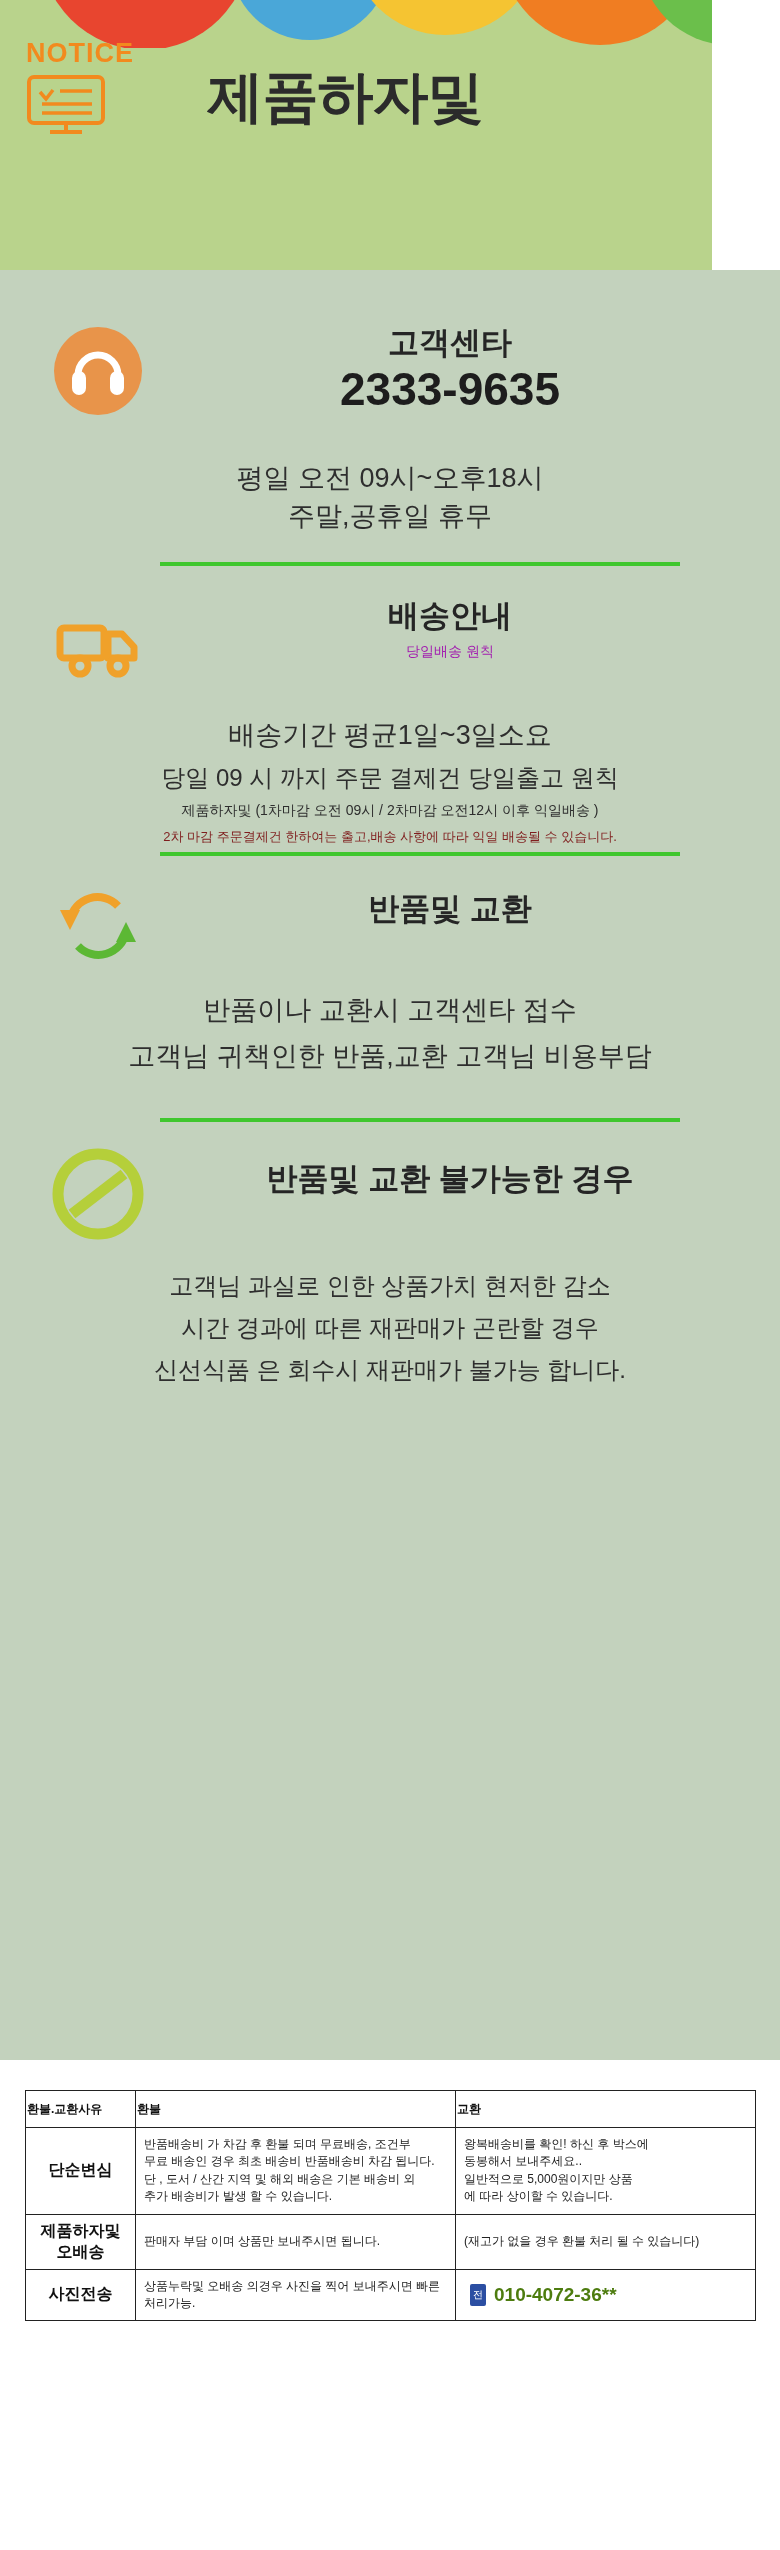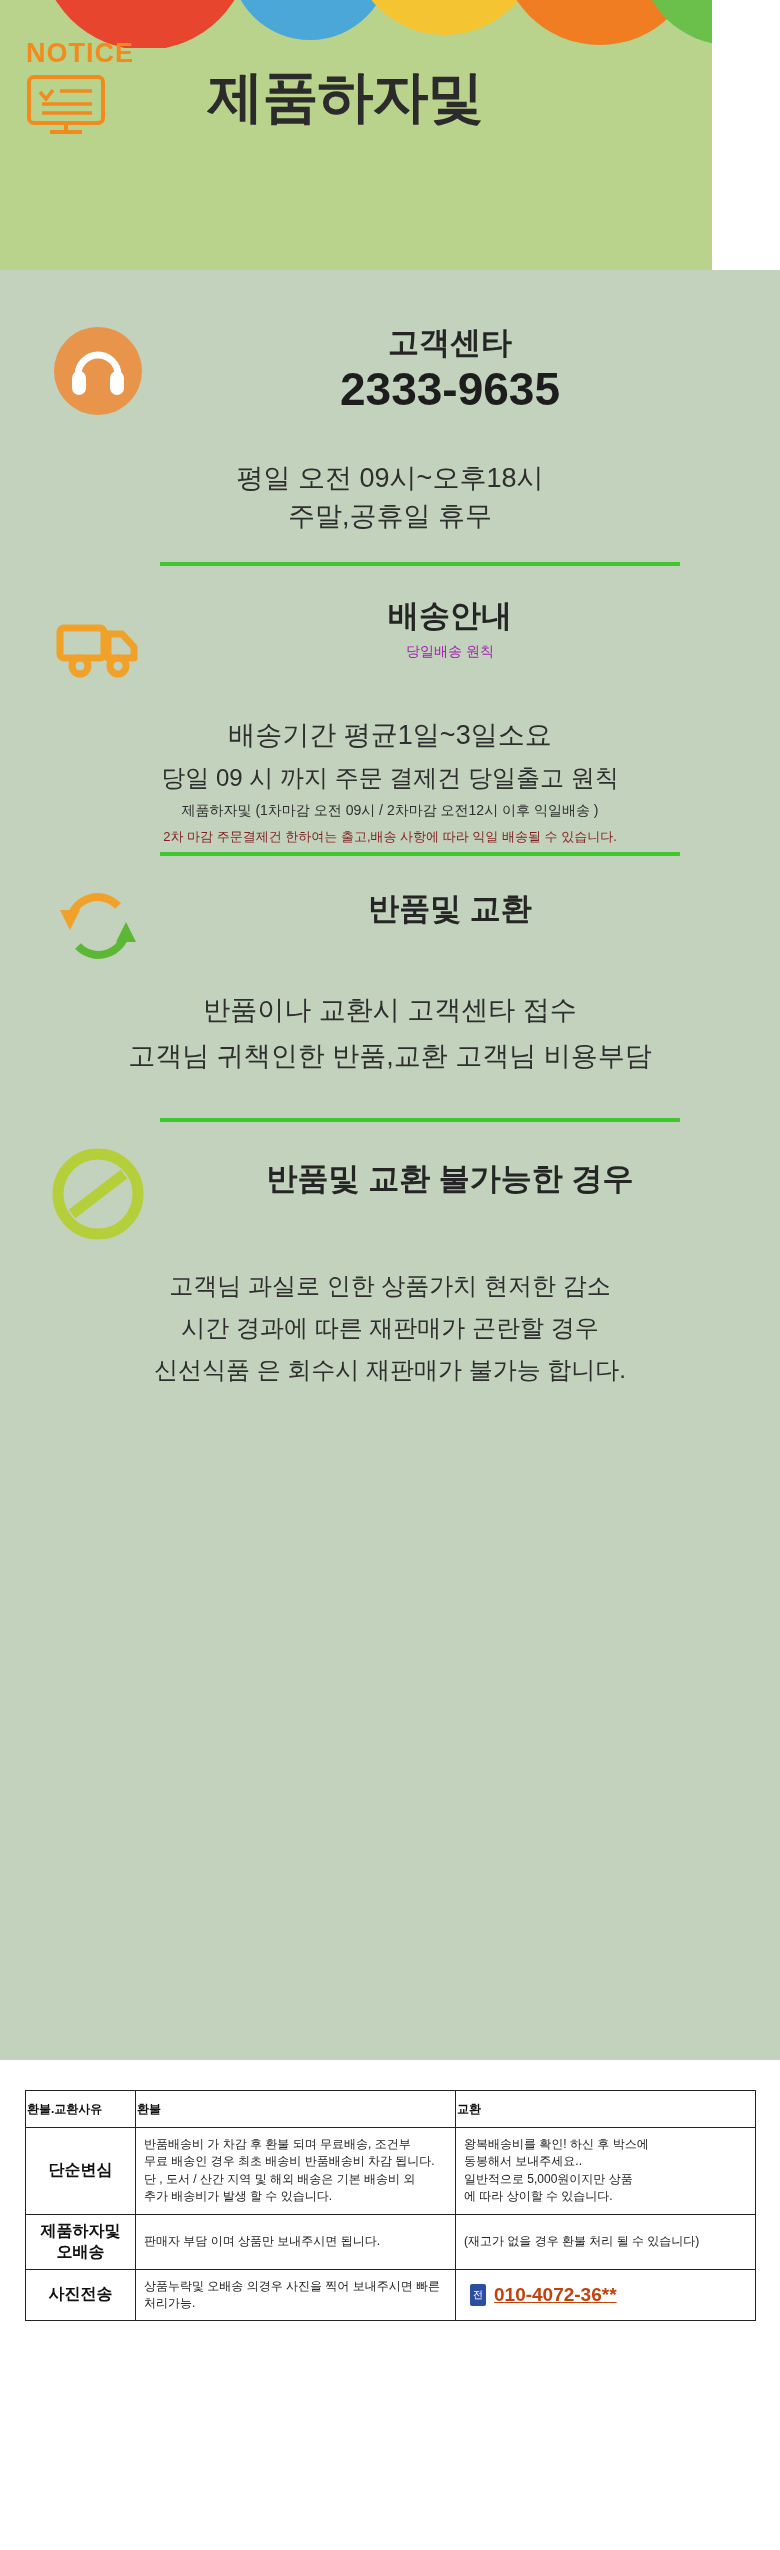--- a/index.html
+++ b/index.html
@@ -232,22 +232,21 @@
     color: #fff;
     font-size: 10px;
     display: flex;
     align-items: center;
     justify-content: center;
     border-radius: 2px;
   }
   .phone-num {
     font-size: 19px;
     font-weight: bold;
-    color: #c2410c;
-    text-decoration: underline;
+    color: #4d7c0f;
   }
 </style>
 </head>
 <body>
 
 <div class="page">
 
   <div class="header">
     <div class="blob blob-red"></div>
     <div class="blob blob-blue"></div>

